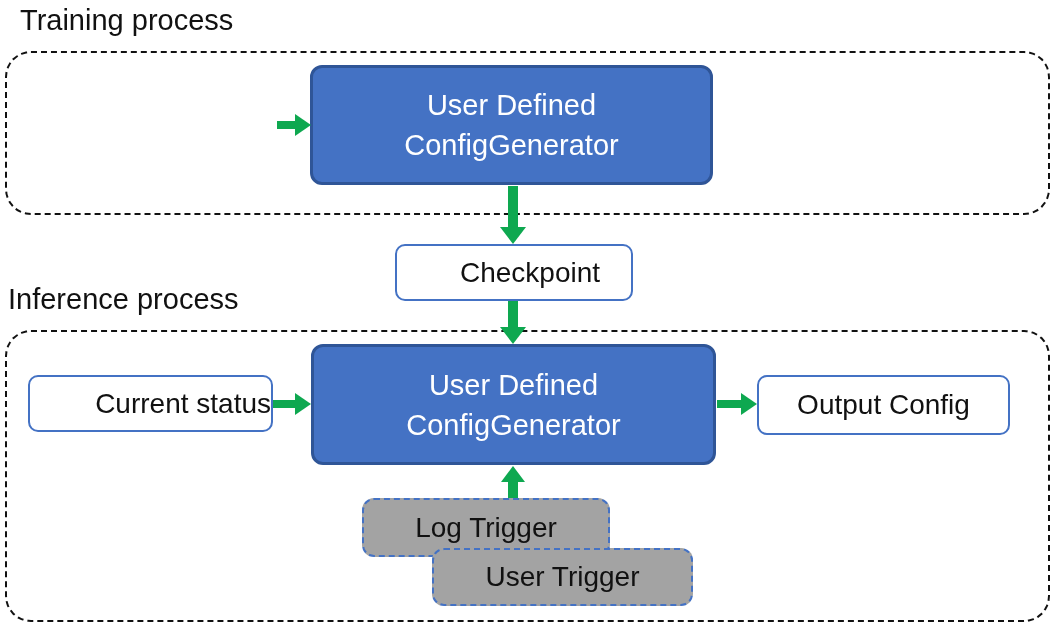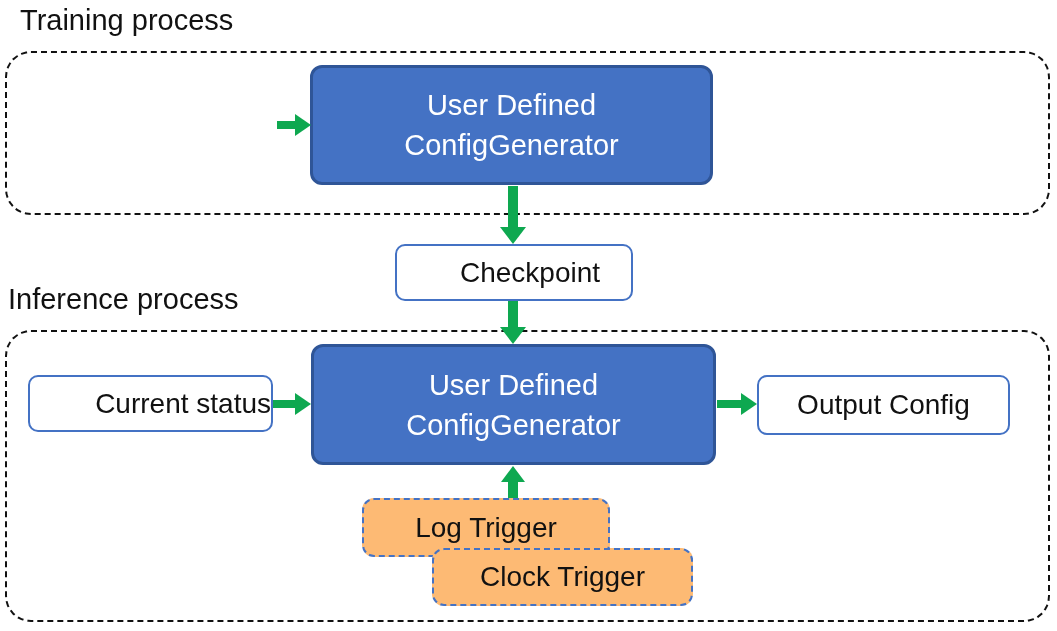--- a/index.html
+++ b/index.html
@@ -47,21 +47,21 @@
     background: #4472C4;
     border: 3px solid #2F5597;
     border-radius: 12px;
     color: #ffffff;
     font-size: 29px;
     line-height: 40px;
     flex-direction: column;
     z-index: 3;
   }
   .trigger-box {
-    background: #fdba74;
+    background: #a3a3a3;
     border: 2px dashed #4472C4;
     border-radius: 12px;
     font-size: 28px;
     color: #111111;
   }
   .arrow { position: absolute; z-index: 4; }
   .shaft { position: absolute; background: #0EA850; }
   .head { position: absolute; width: 0; height: 0; }
   .head-right {
     border-top: 11px solid transparent;
@@ -145,16 +145,16 @@
   <div class="arrow" style="left:501px; top:466px; width:24px; height:32px;">
     <div class="head head-up" style="left:0; top:0;"></div>
     <div class="shaft" style="left:7px; top:14px; width:10px; height:18px;"></div>
   </div>
 
   <div class="box trigger-box z-log" style="left:362px; top:498px; width:248px; height:59px;">
     <span>Log Trigger</span>
   </div>
 
   <div class="box trigger-box z-clock" style="left:432px; top:548px; width:261px; height:58px;">
-    <span>Clock Trigger</span>
+    <span>User Trigger</span>
   </div>
 
 </div>
 
 </body></html>

